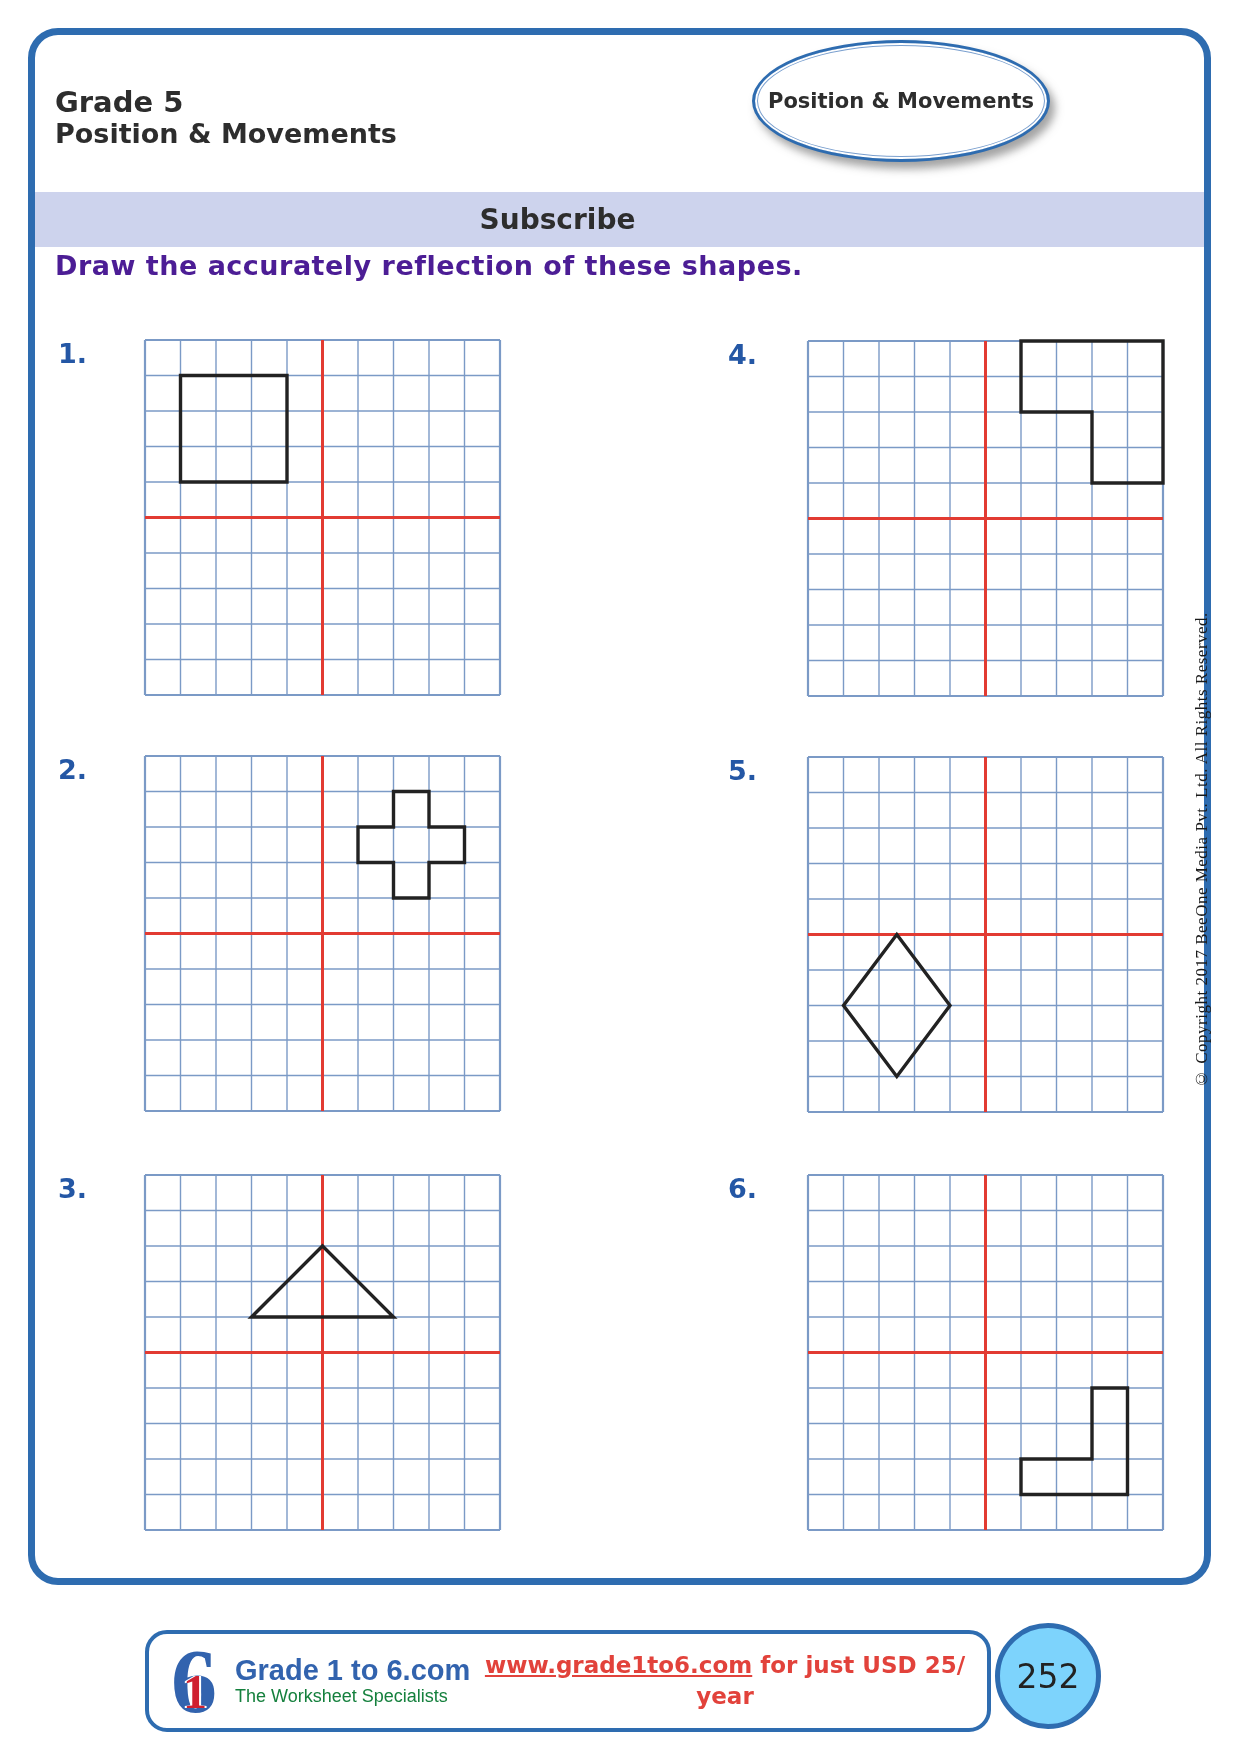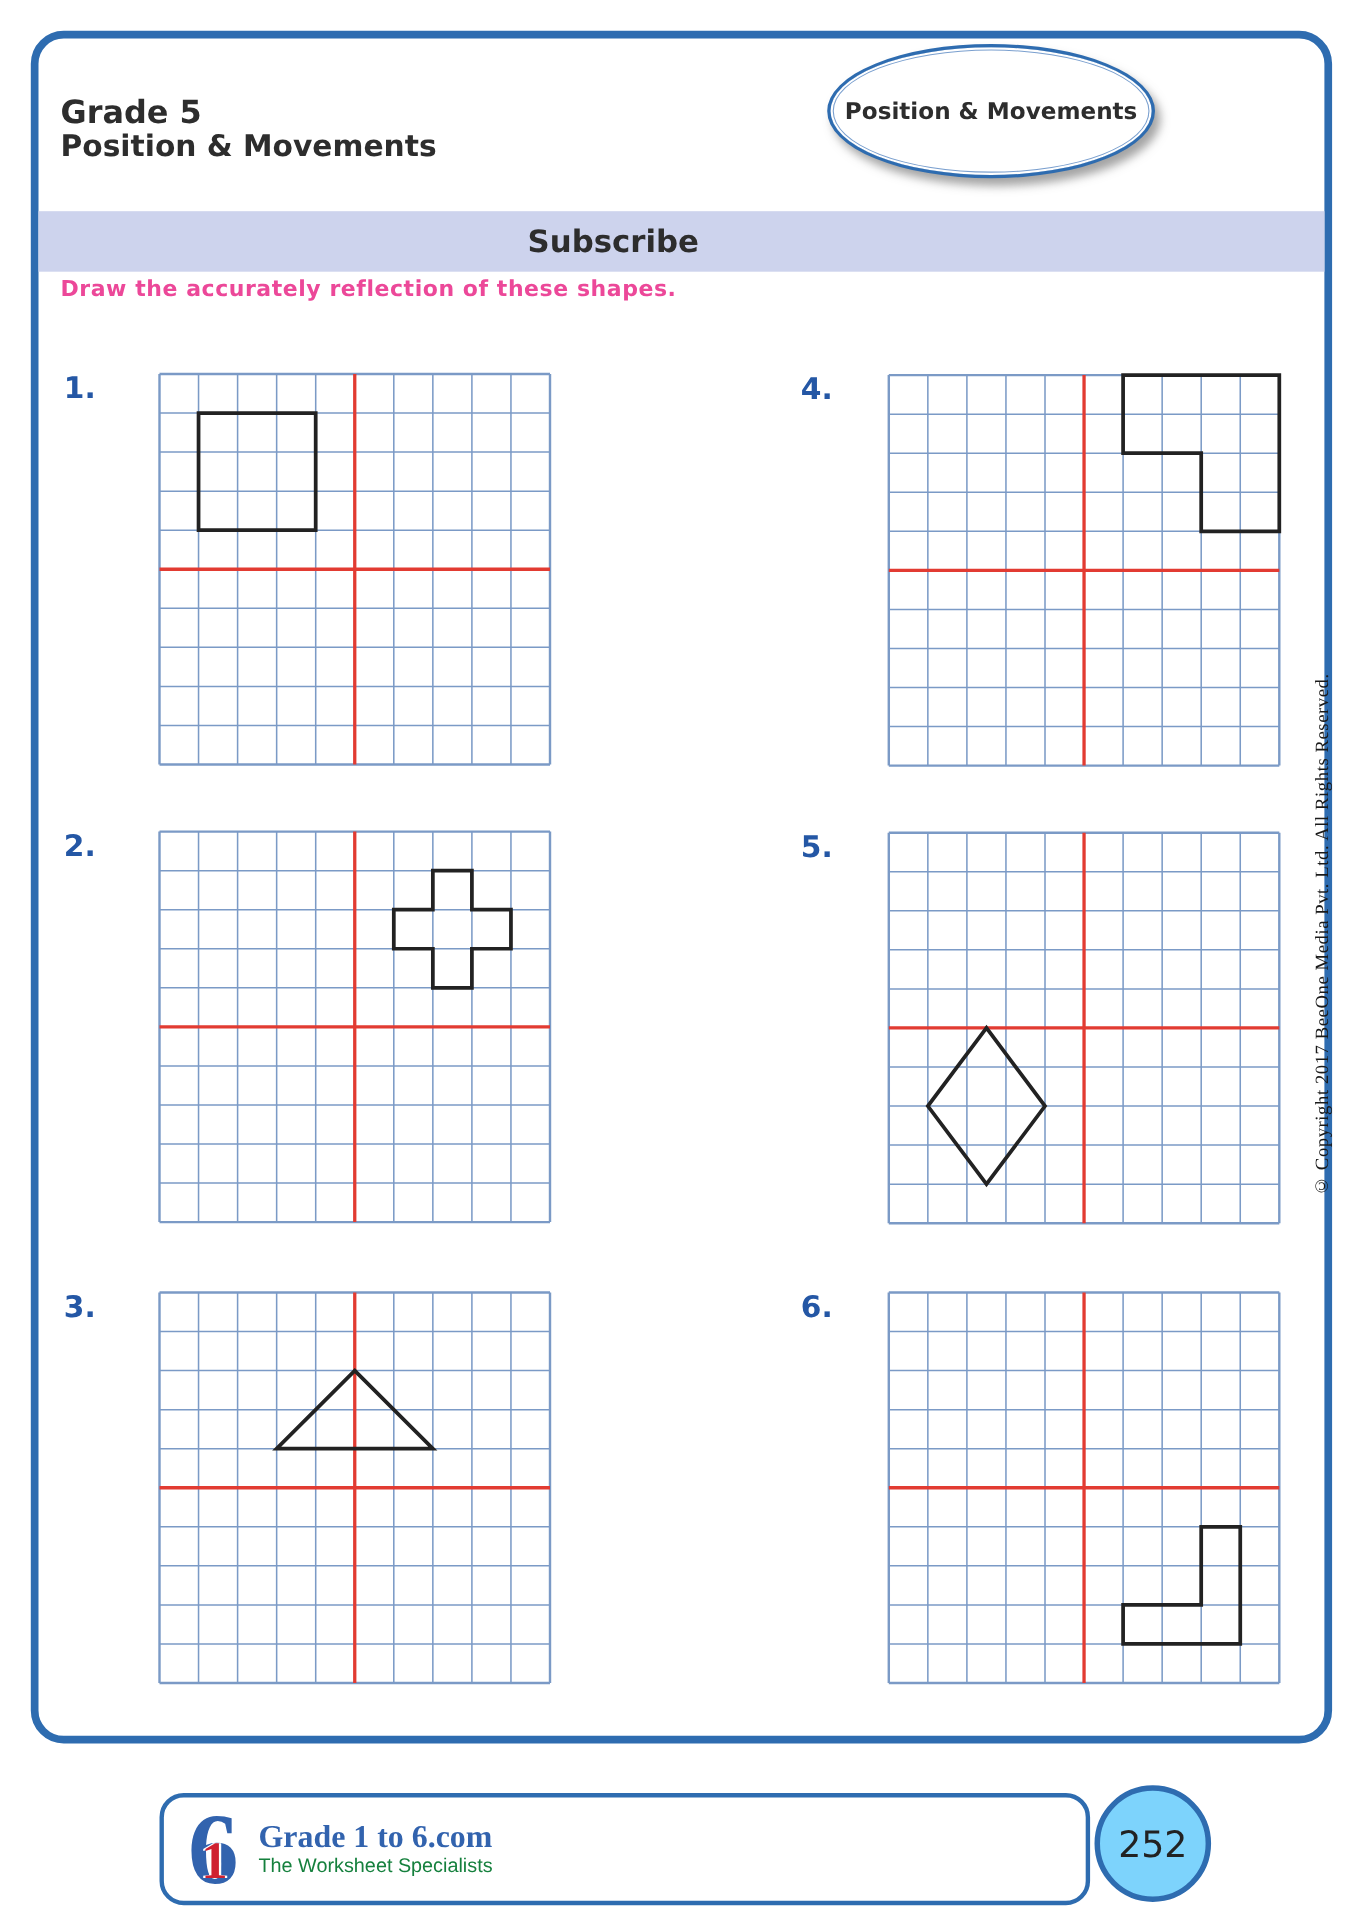--- a/index.html
+++ b/index.html
@@ -11,42 +11,42 @@
   .header-block .h1{font-size:29px;line-height:32px;margin-top:40px;}
   .header-block .h2{font-size:27px;line-height:31px;}
   .header-block .h3{font-size:27px;line-height:31px;}
   .badge{position:absolute;left:752px;top:40px;width:292px;height:116px;background:#ffffff;
         border:3px solid #2e6cb0;border-radius:50%;display:flex;align-items:center;justify-content:center;
         box-shadow:5px 7px 9px rgba(90,90,90,0.55), inset 0 0 0 2px #ffffff, inset 0 0 0 3px #7ba0cf;}
   .badge span{font-size:21px;font-weight:bold;color:#2d2d2d;}
   .banner{position:absolute;left:35px;top:192px;width:1169px;height:55px;background:#cdd3ed;
         display:flex;align-items:center;justify-content:center;}
   .banner span{font-size:28px;font-weight:bold;color:#2d2d2d;position:relative;left:-62px;}
-  .instruction{position:absolute;left:55px;top:250px;font-size:20px;font-weight:bold;color:#ec4899;
+  .instruction{position:absolute;left:55px;top:250px;font-size:27px;font-weight:bold;color:#4c1d95;
         letter-spacing:0.5px;}
   .grid-label{position:absolute;font-size:27px;font-weight:bold;color:#2457a5;width:50px;}
   .grid-svg{position:absolute;overflow:visible;}
   .lbl-1{left:58px;top:338px;}   .g-1{left:145px;top:340px;}
   .lbl-2{left:58px;top:754px;}   .g-2{left:145px;top:756px;}
   .lbl-3{left:58px;top:1173px;}  .g-3{left:145px;top:1175px;}
   .lbl-4{left:728px;top:339px;}  .g-4{left:808px;top:341px;}
   .lbl-5{left:728px;top:755px;}  .g-5{left:808px;top:757px;}
   .lbl-6{left:728px;top:1173px;} .g-6{left:808px;top:1175px;}
   .copyright{position:absolute;left:1192px;top:610px;height:480px;width:26px;
         writing-mode:vertical-rl;transform:rotate(180deg);font-family:"Liberation Serif",serif;
         font-size:17px;color:#1a1a1a;letter-spacing:0.5px;text-align:center;}
   .footer-box{position:absolute;left:145px;top:1630px;width:838px;height:94px;
         border:4px solid #2e6cb0;border-radius:22px;display:flex;align-items:center;background:#fff;}
   .logo-wrap{display:flex;align-items:center;padding-left:22px;width:300px;}
   .logo-mark{position:relative;width:64px;height:86px;}
   .logo-six{font-family:"Liberation Serif",serif;font-weight:bold;font-size:92px;line-height:86px;
         color:#3263ae;}
   .logo-one{position:absolute;left:12px;top:30px;font-family:"Liberation Serif",serif;font-weight:bold;
         font-size:48px;line-height:48px;color:#cf2030;text-shadow:-2px 0 0 #fff,2px 0 0 #fff;}
-  .logo-text .site{font-family:Liberation Serif, serif;font-weight:bold;font-size:29px;color:#3263ae;line-height:30px;}
+  .logo-text .site{font-family:Liberation Sans, sans-serif;font-weight:bold;font-size:29px;color:#3263ae;line-height:30px;}
   .logo-text .tagline{font-family:"Liberation Sans",sans-serif;font-size:18px;color:#15803d;line-height:22px;}
   .subscribe{flex:1;text-align:center;color:#e2423b;font-weight:bold;font-size:23px;line-height:31px;
         padding-right:8px;}
   .subscribe a{color:#e2423b;text-decoration:underline;}
   .page-circle{position:absolute;left:995px;top:1623px;width:96px;height:96px;border:5px solid #2e6cb0;
         border-radius:50%;display:flex;align-items:center;justify-content:center;background:#7dd3fc;}
   .page-circle span{font-size:33px;color:#222;font-family:"DejaVu Sans",sans-serif;}
 </style>
 </head>
 <body>
@@ -251,20 +251,21 @@
       <div class="logo-mark">
         <span class="logo-six">6</span>
         <span class="logo-one">1</span>
       </div>
       <div class="logo-text">
         <div class="site">Grade 1 to 6.com</div>
         <div class="tagline">The Worksheet Specialists</div>
       </div>
     </div>
     <div class="subscribe">
+      <div><a>www.grade1to6.com</a><span> for just USD 25/ year</span></div>
     </div>
   </div>
 
   <div class="page-circle">
     <span>252</span>
   </div>
 
 </div>
 
 </body></html>

